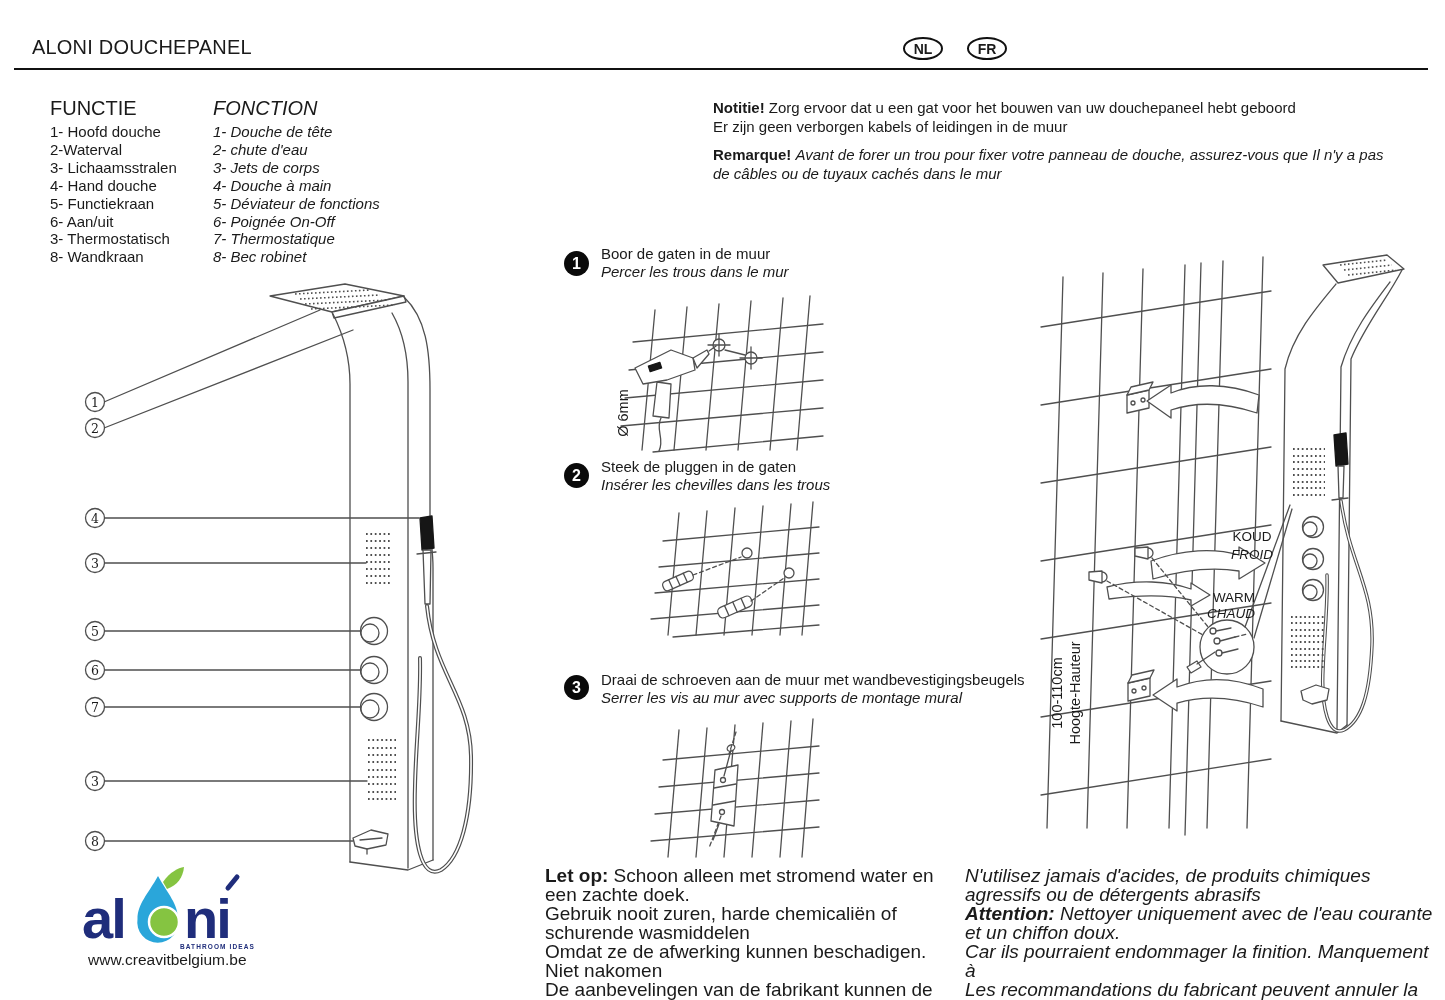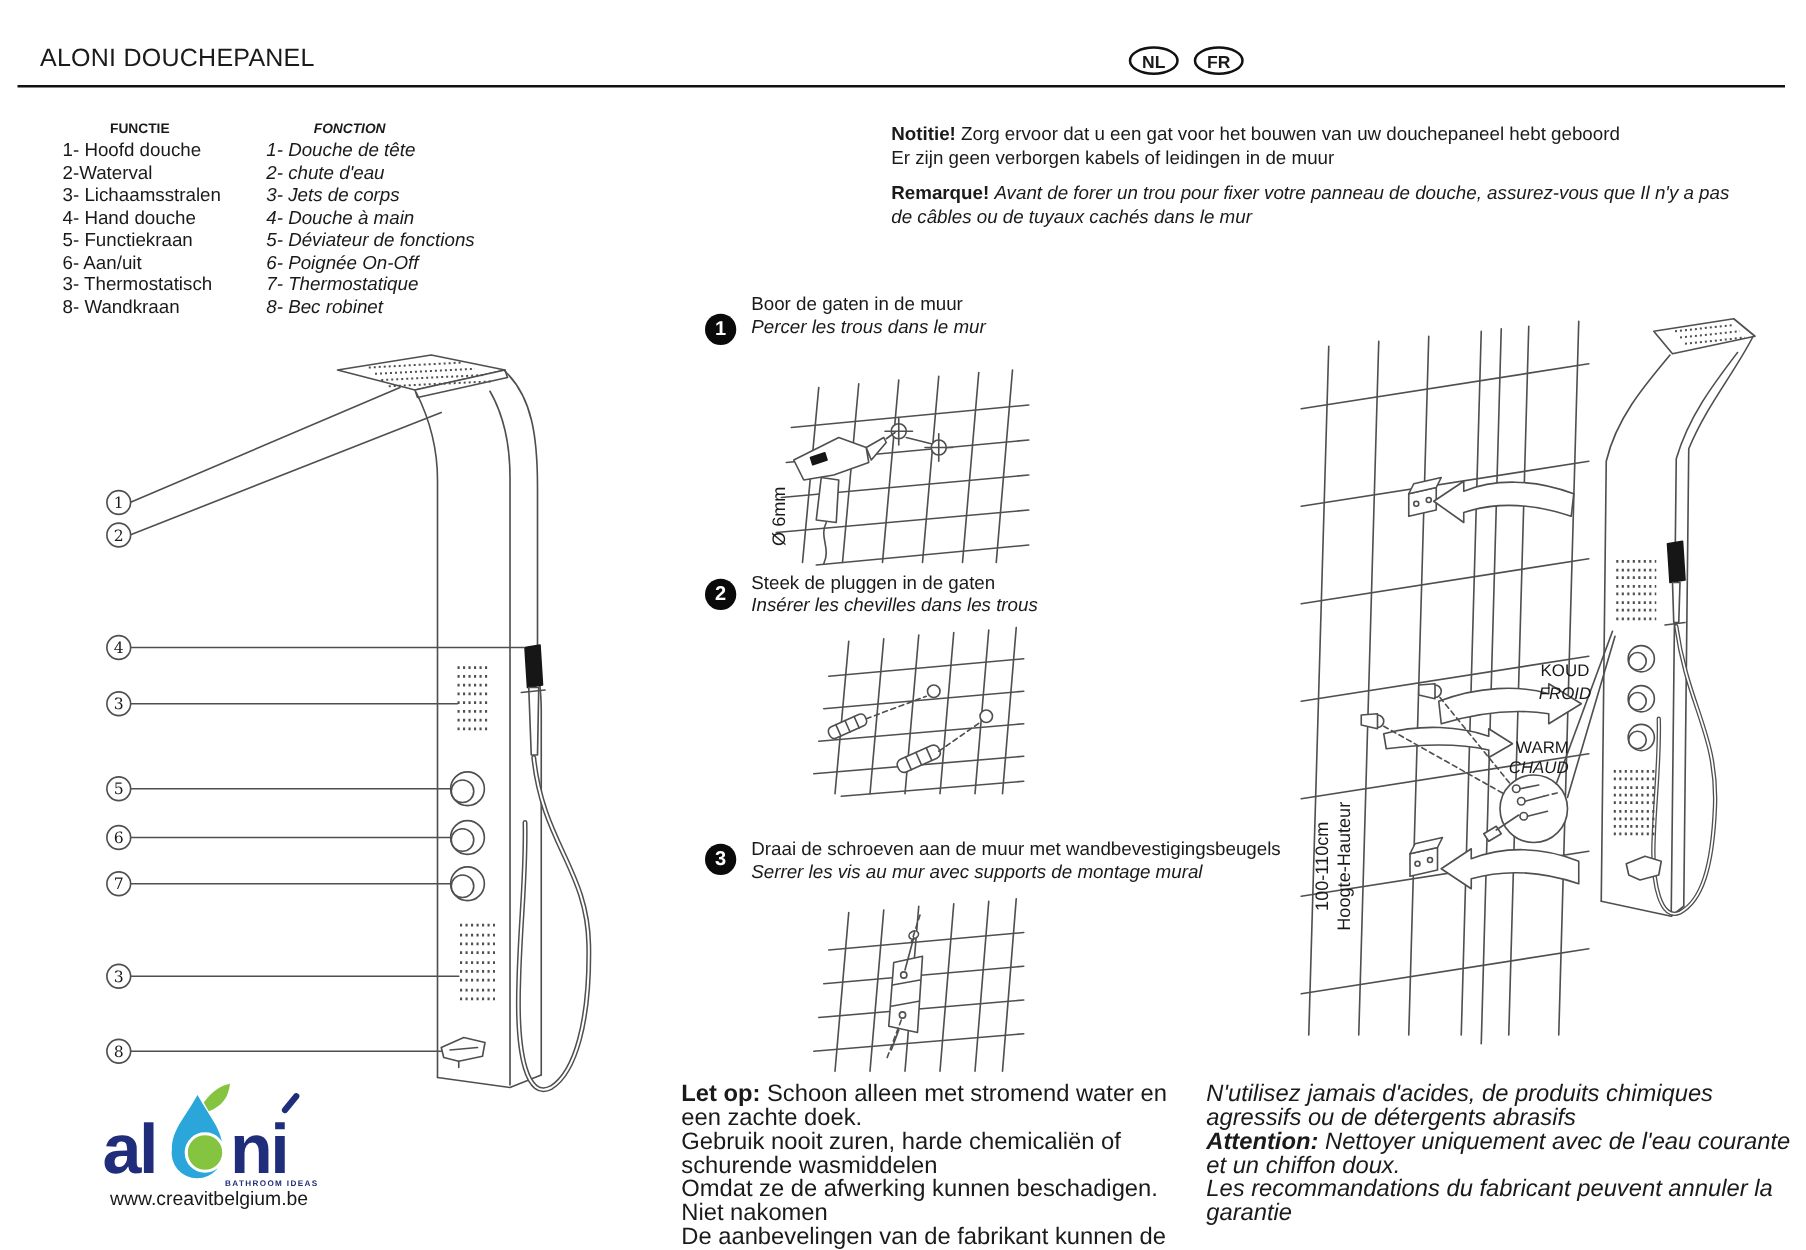--- a/index.html
+++ b/index.html
@@ -6,29 +6,29 @@
   body{
     width:1445px;height:1000px;position:relative;background:#ffffff;
     font-family:"Liberation Sans",sans-serif;color:#1a1a1a;overflow:hidden;
   }
   .abs{position:absolute;}
   .b{font-weight:bold;}
   .i{font-style:italic;}
   .bi{font-weight:bold;}
   
   .page-title{font-size:20px;letter-spacing:.2px;}
-  .hdr-right{display:flex;align-items:center;gap:12px;}
+  .hdr-right{display:flex;align-items:center;gap:24px;}
   .lang-oval{
     width:40px;height:23px;border:2.2px solid #111;border-radius:50%;
     display:flex;align-items:center;justify-content:center;
     font-size:14px;font-weight:bold;box-sizing:border-box;
   }
   .hdr-rule{border-top:2px solid #111;}
   
-  .fn-title{font-size:11px;font-weight:bold;margin-bottom:3px;margin-left:38px;}
+  .fn-title{font-size:20px;font-weight:normal;margin-bottom:3px;}
   .fn-item{font-size:15px;line-height:17.9px;white-space:nowrap;}
   
   .notice{font-size:15px;line-height:19px;}
   .notice .para2{margin-top:9px;}
   
   .step-badge{
     width:25px;height:25px;border-radius:50%;background:#0a0a0a;color:#fff;
     display:flex;align-items:center;justify-content:center;
     font-size:16px;font-weight:bold;
   }
@@ -91,21 +91,21 @@
     <span>Zorg ervoor dat u een gat voor het bouwen van uw douchepaneel hebt geboord</span><br>
     <span>Er zijn geen verborgen kabels of leidingen in de muur</span>
   </div>
   <div class="para2">
     <span class="bi">Remarque!</span>
     <span class="i">Avant de forer un trou pour fixer votre panneau de douche, assurez-vous que Il n'y a pas de câbles ou de tuyaux cachés dans le mur</span>
   </div>
 </div>
 
 <div class="abs step-badge" style="left:564px;top:251px;">1</div>
-<div class="abs step-text" style="left:601px;top:235px;width:430px;">
+<div class="abs step-text" style="left:601px;top:245px;width:430px;">
   <div>Boor de gaten in de muur</div>
   <div class="i">Percer les trous dans le mur</div>
 </div>
 
 <div class="abs step-badge" style="left:564px;top:463px;">2</div>
 <div class="abs step-text" style="left:601px;top:458px;width:430px;">
   <div>Steek de pluggen in de gaten</div>
   <div class="i">Insérer les chevilles dans les trous</div>
 </div>
 
@@ -444,20 +444,21 @@
   <div>Gebruik nooit zuren, harde chemicaliën of schurende wasmiddelen</div>
   <div>Omdat ze de afwerking kunnen beschadigen. Niet nakomen</div>
   <div>De aanbevelingen van de fabrikant kunnen de garantie vervallen</div>
 </div>
 <div class="abs care i" style="left:965px;top:866px;width:470px;">
   <div>N'utilisez jamais d'acides, de produits chimiques agressifs ou de détergents abrasifs</div>
   <div>
     <span class="bi">Attention:</span>
     <span>Nettoyer uniquement avec de l'eau courante et un chiffon doux.</span>
   </div>
+  <div>Car ils pourraient endommager la finition. Manquement à</div>
   <div>Les recommandations du fabricant peuvent annuler la garantie</div>
 </div>
 
 <svg class="abs" style="left:80px;top:872px;" width="175" height="80" viewBox="0 0 175 80">
   <text x="2" y="66" font-size="56" font-weight="bold" fill="#1f2d7b" letter-spacing="-2" style="font-family:'Liberation Sans',sans-serif">al</text>
   <path d="M 78,4 C 88,22 98,32 98,47 A 20.5,20.5 0 1 1 57.5,47 C 57.5,32 68,22 78,4 Z" fill="#2aa6da"></path>
   <path d="M 83,10 C 90,0 98,-4 104,-5 C 103,5 98,13 87,17 Z" fill="#85c441"></path>
   <circle cx="84" cy="50" r="15" fill="#85c441" stroke="#ffffff" stroke-width="2.5"></circle>
   <text x="104" y="66" font-size="56" font-weight="bold" fill="#1f2d7b" letter-spacing="-2" style="font-family:'Liberation Sans',sans-serif">ni</text>
   <line x1="148" y1="16" x2="157" y2="5" stroke="#1f2d7b" stroke-width="5" stroke-linecap="round"></line>

